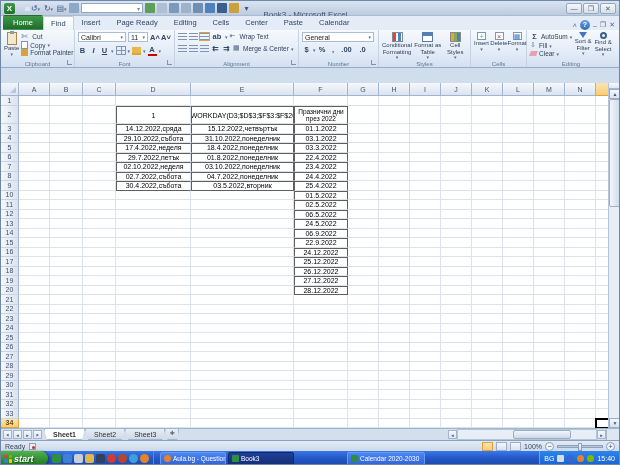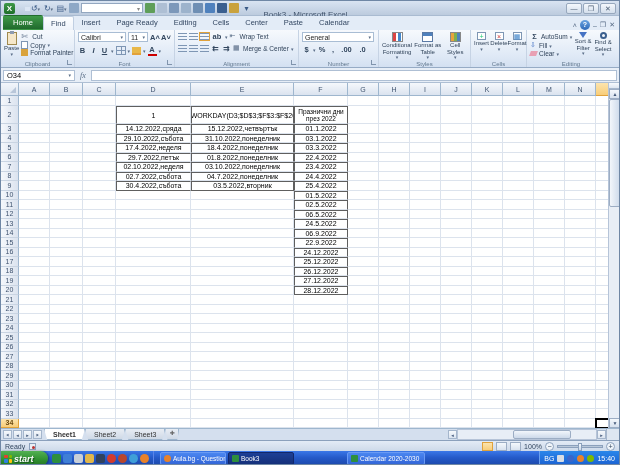--- a/index.html
+++ b/index.html
@@ -333,28 +333,20 @@
         <div class="bigb" style="width:22px">
           <span class="icn" style="border-radius:50%;border:2px solid #3a5f8f;width:7px;height:7px"></span>
           <span>Find &amp; Select</span>
             <span class="dd">▾</span>
         </div>
       </div>
       <div class="gt">Editing</div>
     </div>
   </div>
 
-  <div class="fbar">
-    <span class="namebox">
-        <span>O34</span>
-        <span class="dd">▾</span>
-      </span>
-    <span class="fx">fx</span>
-    <span class="finput"></span>
-  </div>
 
   <div class="gridwrap">
     <div id="grid">
         <div class="ghr">
           <div class="corner"></div>
           <div class="ch" style="width: 31px;">A</div>
           <div class="ch" style="width: 33px;">B</div>
           <div class="ch" style="width: 33px;">C</div>
           <div class="ch" style="width: 75px;">D</div>
           <div class="ch" style="width: 103px;">E</div>

